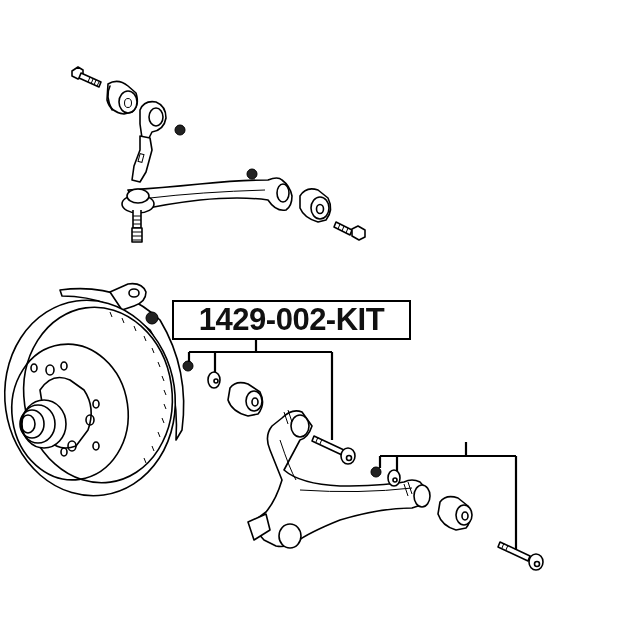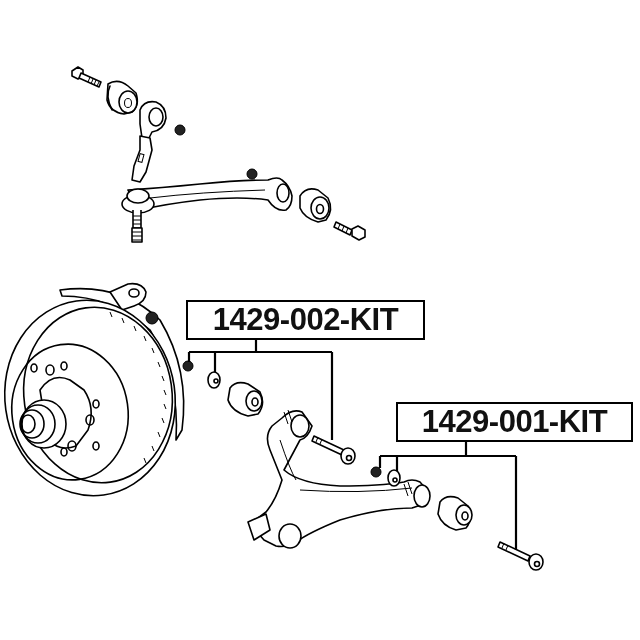--- a/index.html
+++ b/index.html
@@ -5,21 +5,21 @@
   html, body { margin: 0; padding: 0; background: #ffffff; }
   body { width: 640px; height: 640px; position: relative; overflow: hidden; font-family: "Liberation Sans", sans-serif; }
   #canvas { position: absolute; left: 0; top: 0; width: 640px; height: 640px; }
   .kit-label {
     position: absolute; box-sizing: border-box;
     border: 2px solid #000; background: #fff;
     font-family: "Liberation Sans", sans-serif; font-weight: bold;
     font-size: 31px; line-height: 36px; color: #111;
     text-align: center; letter-spacing: -0.5px; white-space: nowrap;
   }
-  #kit-a { left: 186px; top: 300px; width: 239px; height: 40px; }
+  #kit-a { left: 172px; top: 300px; width: 239px; height: 40px; }
   #kit-b { left: 396px; top: 402px; width: 237px; height: 40px; }
   svg .ln { stroke: #000; fill: none; stroke-width: 1.6; stroke-linejoin: round; stroke-linecap: round; }
   svg .lnw { stroke: #000; fill: #fff; stroke-width: 1.6; stroke-linejoin: round; }
   svg .thin { stroke: #000; fill: none; stroke-width: 1; }
   svg .lead { stroke: #000; fill: none; stroke-width: 2.2; }
   svg .dark { fill: #222; stroke: #000; stroke-width: 1; }
 </style>
 </head>
 <body>
 
@@ -168,14 +168,13 @@
 
   <g>
     <path class="lead" d="M256 340 V352 M189 352 H332 M189 352 V362 M215 352 V372 M332 352 V440"></path>
   </g>
   <g>
     <path class="lead" d="M466 442 V456 M380 456 H516 M380 456 V468 M397 456 V471 M516 456 V550"></path>
   </g>
 </svg>
 
 <div id="kit-a" class="kit-label">1429-002-KIT</div>
-<div id="kit-b" class="kit-label">1429-001-KIT</div>
 </div>
 
 </body></html>

